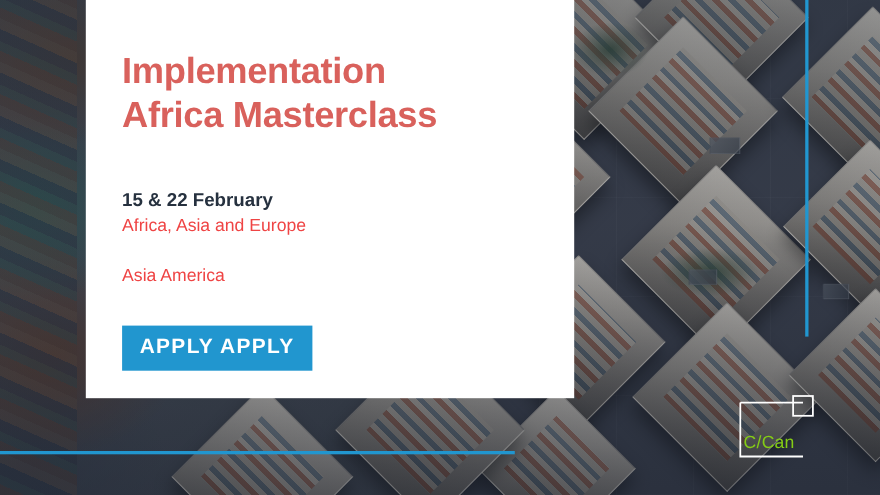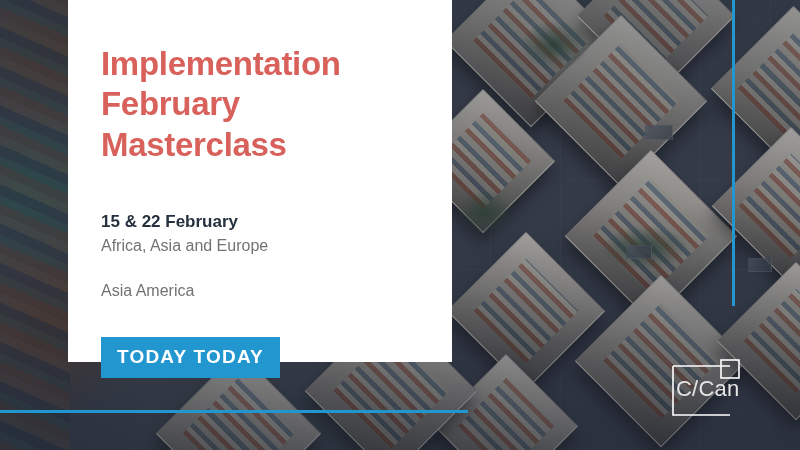--- a/index.html
+++ b/index.html
@@ -113,23 +113,23 @@
     left: 732px;
     top: 0;
     width: 3px;
     height: 306px;
     background: #2196cf;
   }
 
   
   .card {
     position: absolute;
-    left: 68px;
+    left: 78px;
     top: 0;
-    width: 384px;
+    width: 444px;
     height: 362px;
     background: #ffffff;
   }
   .card-inner {
     padding: 44px 34px 0 33px;
   }
   .title {
     color: #d9615c;
     font-size: 33px;
     line-height: 1.22;
@@ -142,21 +142,21 @@
   .dates { margin-top: 44px; }
   .date-group { margin-bottom: 22px; }
   .date-group:last-child { margin-bottom: 0; }
   .date-main {
     color: #26313f;
     font-size: 17px;
     font-weight: 700;
     line-height: 1.5;
   }
   .date-sub {
-    color: #737373;
+    color: #ef4444;
     font-size: 16px;
     font-weight: 400;
     line-height: 1.45;
   }
 
   .cta {
     display: inline-block;
     margin-top: 34px;
     background: #2196cf;
     color: #ffffff;
@@ -174,23 +174,23 @@
     position: absolute;
     left: 668px;
     top: 358px;
     width: 78px;
     height: 62px;
   }
   .logo svg { display: block; }
   .logo-text {
     position: absolute;
     left: 8px;
-    top: 18px;
-    color: #e5e5e5;
-    font-size: 22px;
+    top: 36px;
+    color: #84cc16;
+    font-size: 16px;
     font-weight: 400;
     letter-spacing: 0.2px;
     white-space: nowrap;
   }
 </style>
 </head>
 <body>
 
 <div class="stage">
 
@@ -226,34 +226,34 @@
   </div>
 
   <div class="rule-h"></div>
   <div class="rule-v"></div>
 
   <div class="card">
     <div class="card-inner">
 
       <h1 class="title">
         <span>Implementation</span>
-        <span class="l2">February Masterclass</span>
+        <span class="l2">Africa Masterclass</span>
       </h1>
 
       <div class="dates">
         <div class="date-group">
           <div class="date-main">15 &amp; 22 February</div>
           <div class="date-sub">Africa, Asia and Europe</div>
         </div>
         <div class="date-group">
           <div class="date-sub">Asia America</div>
         </div>
       </div>
 
-      <button class="cta">TODAY TODAY</button>
+      <button class="cta">APPLY APPLY</button>
 
     </div>
   </div>
 
   <div class="logo">
     <svg width="78" height="62" viewBox="0 0 78 62" fill="none" aria-hidden="true">
       <path d="M5 8 L5 57 L62 57" stroke="#ffffff" stroke-width="1.6" fill="none"></path>
       <path d="M5 8 L62 8" stroke="#ffffff" stroke-width="1.6" fill="none"></path>
       <path d="M62 8 L62 57" stroke="#ffffff" stroke-width="1.6" fill="none" opacity="0"></path>
       <rect x="53" y="2" width="18" height="18" stroke="#ffffff" stroke-width="1.6" fill="none"></rect>

